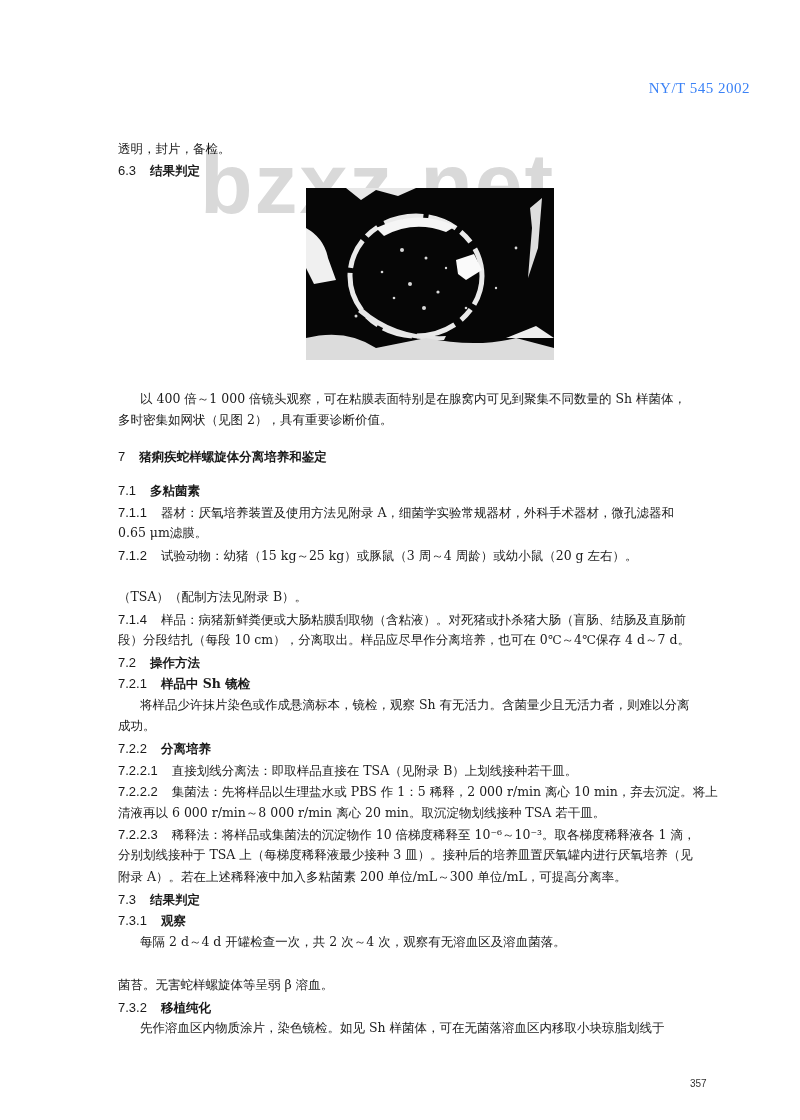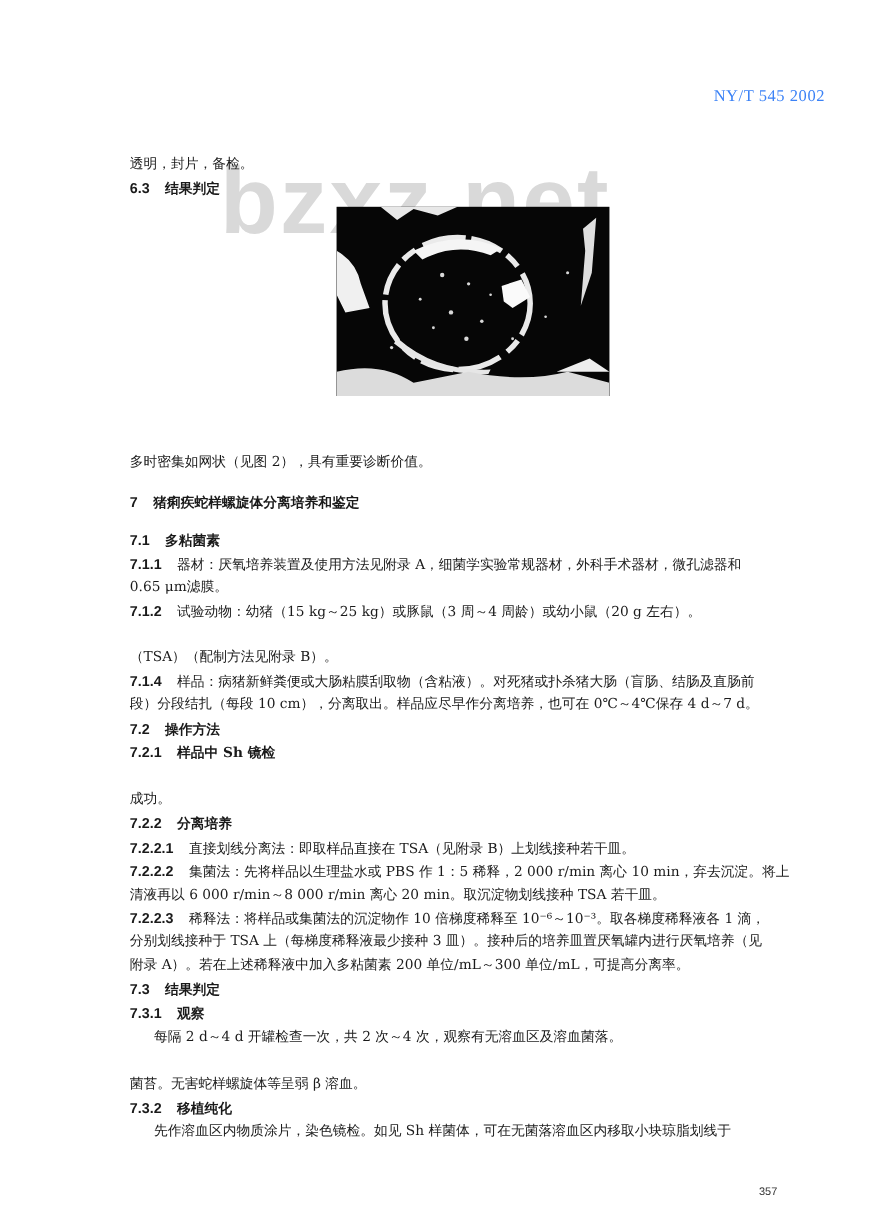--- a/index.html
+++ b/index.html
@@ -13,21 +13,21 @@
     font-family: "Liberation Serif", "DejaVu Serif", serif; letter-spacing: 0.5px; color: #3b82f6;
   }
   .watermark {
     position: absolute; left: 200px; top: 140px; font-family: "Liberation Sans", "DejaVu Sans", sans-serif;
     font-weight: bold; font-size: 86px; color: #d9d9d9; letter-spacing: 2px; line-height: 1;
     z-index: 0;
   }
   .line { position: absolute; left: 118px; font-size: 12.5px; line-height: 1; white-space: nowrap; z-index: 1; }
   .indent { left: 140px; }
   .head { font-weight: bold; }
-  .num { font-family: "Liberation Sans", "DejaVu Sans", sans-serif; font-weight: bold; font-size: 13px; margin-right: 14px; text-align: right; }
+  .num { font-family: "Liberation Sans", "DejaVu Sans", sans-serif; font-weight: normal; font-size: 13px; margin-right: 14px; text-align: right; }
   .figure {
     position: absolute; left: 306px; top: 188px; width: 248px; height: 172px; background: #050505; overflow: hidden; z-index: 1;
   }
   .figure svg { display: block; }
   .caption { position: absolute; left: 310px; top: 371px; font-size: 12.5px; font-weight: bold; white-space: nowrap; z-index: 1; }
   .page-num { position: absolute; left: 690px; top: 1078px; font-size: 10px; font-family: "Liberation Sans", sans-serif; color: #333; }
 </style>
 </head>
 <body>
 
@@ -66,20 +66,21 @@
           <circle cx="190" cy="100" r="1.2"></circle>
           <circle cx="210" cy="60" r="1.4"></circle>
         <circle cx="118" cy="120" r="2"></circle>
           <circle cx="76" cy="84" r="1.3"></circle>
           <circle cx="160" cy="120" r="1.3"></circle>
       </g>
     </svg>
   </div>
 
 
+  <div class="line indent" style="top:393px">以 400 倍～1 000 倍镜头观察，可在粘膜表面特别是在腺窝内可见到聚集不同数量的 Sh 样菌体，</div>
   <div class="line" style="top:414px">多时密集如网状（见图 2），具有重要诊断价值。</div>
 
   <div class="line head" style="top:450px">
     <span class="num">7</span><span>猪痢疾蛇样螺旋体分离培养和鉴定</span>
   </div>
 
   <div class="line head" style="top:484px">
     <span class="num">7.1</span><span>多粘菌素</span>
   </div>
 
@@ -99,20 +100,21 @@
   </div>
   <div class="line" style="top:634px">段）分段结扎（每段 10 cm），分离取出。样品应尽早作分离培养，也可在 0℃～4℃保存 4 d～7 d。</div>
 
   <div class="line head" style="top:656px">
     <span class="num">7.2</span><span>操作方法</span>
   </div>
 
   <div class="line head" style="top:677px">
     <span class="num">7.2.1</span><span>样品中 Sh 镜检</span>
   </div>
+  <div class="line indent" style="top:699px">将样品少许抹片染色或作成悬滴标本，镜检，观察 Sh 有无活力。含菌量少且无活力者，则难以分离</div>
   <div class="line" style="top:720px">成功。</div>
 
   <div class="line head" style="top:742px">
     <span class="num">7.2.2</span><span>分离培养</span>
   </div>
 
   <div class="line" style="top:764px">
     <span class="num">7.2.2.1</span><span>直接划线分离法：即取样品直接在 TSA（见附录 B）上划线接种若干皿。</span>
   </div>
 

